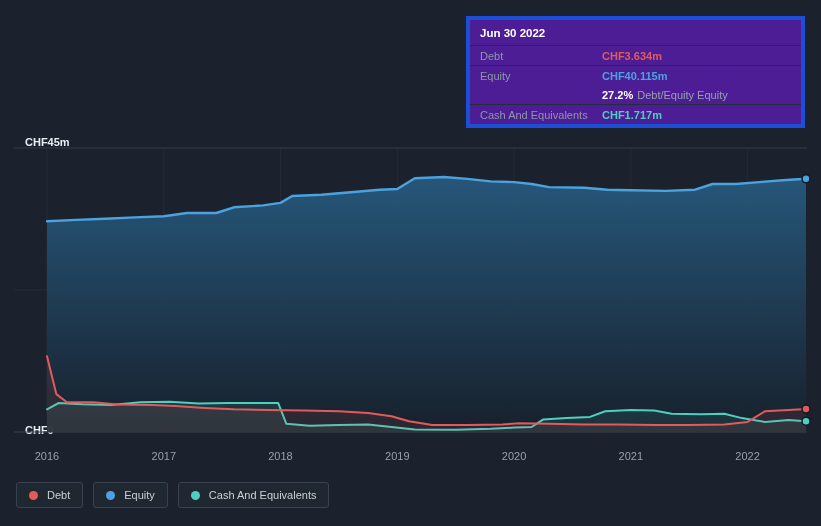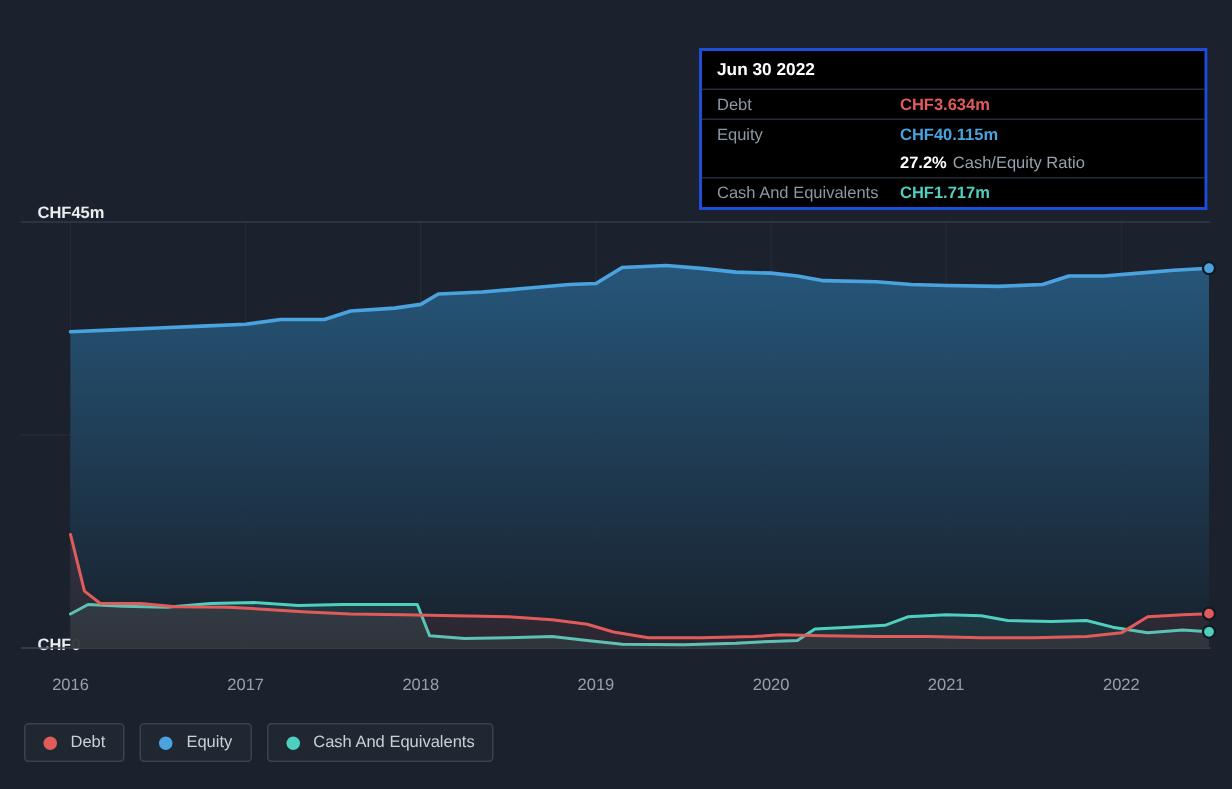--- a/index.html
+++ b/index.html
@@ -7,22 +7,22 @@
     position:relative;width:821px;height:526px;overflow:hidden;
     background:#1b222d;font-family:"Liberation Sans",sans-serif;
   }
   svg.chart{position:absolute;left:0;top:0;}
   .y-label{
     position:absolute;left:25px;color:#e9edf2;font-size:11px;font-weight:bold;
   }
   .y-label.top{top:136px;}
   .y-label.bottom{top:424px;}
   .tooltip{
-    position:absolute;top:32px;right:16px;width:339px;box-sizing:border-box;
-    background:#000000;border:2px solid #1d4ed8;font-size:11px;color:#8d98a5;z-index:5;
+    position:absolute;top:16px;right:16px;width:339px;box-sizing:border-box;
+    background:#4c1d95;border:4px solid #1d4ed8;font-size:11px;color:#8d98a5;z-index:5;
   }
   .tt-header{
     padding:7px 10px 6px 10px;color:#ffffff;font-weight:bold;font-size:11.5px;
     border-bottom:1px solid #232c37;
   }
   .tt-row{display:flex;align-items:center;padding:3px 10px;min-height:13px;}
   .tt-label{width:122px;flex:none;color:#8d98a5;}
   .tt-value{font-weight:bold;}
   .tt-divider-bottom{border-bottom:1px solid #232c37;}
   .tt-ratio-bold{color:#ffffff;font-weight:bold;}
@@ -86,21 +86,21 @@
     <div class="tt-row tt-divider-bottom">
       <span class="tt-label">Debt</span>
       <span class="tt-value" style="color: rgb(225, 91, 91);">CHF3.634m</span>
     </div>
     <div class="tt-row">
       <span class="tt-label">Equity</span>
       <span class="tt-value" style="color: rgb(74, 163, 223); text-align: center;">CHF40.115m</span>
     </div>
     <div class="tt-row tt-divider-bottom">
       <span class="tt-label"></span>
-      <span class="tt-value"><span class="tt-ratio-bold">27.2%</span><span class="tt-ratio-rest">Cash/Equity Ratio</span></span>
+      <span class="tt-value"><span class="tt-ratio-bold">27.2%</span><span class="tt-ratio-rest">Debt/Equity Equity</span></span>
     </div>
     <div class="tt-row">
       <span class="tt-label">Cash And Equivalents</span>
       <span class="tt-value" style="color: rgb(79, 207, 190);">CHF1.717m</span>
     </div>
   </div>
 
   <div class="legend">
     <div class="legend-pill">
       <span class="legend-dot" style="background: rgb(225, 91, 91);"></span>

